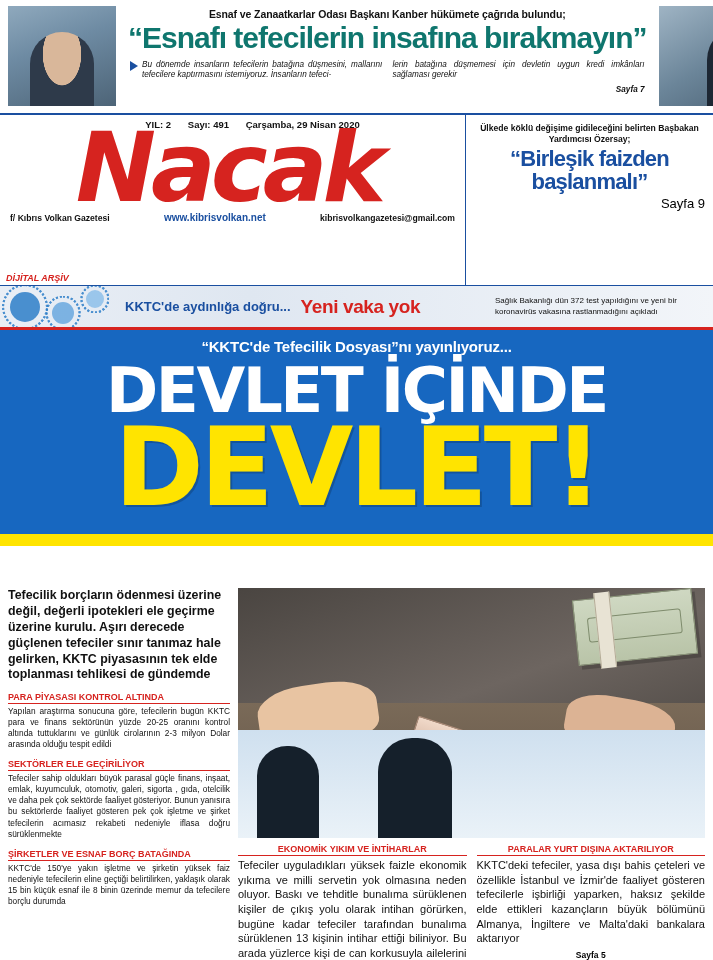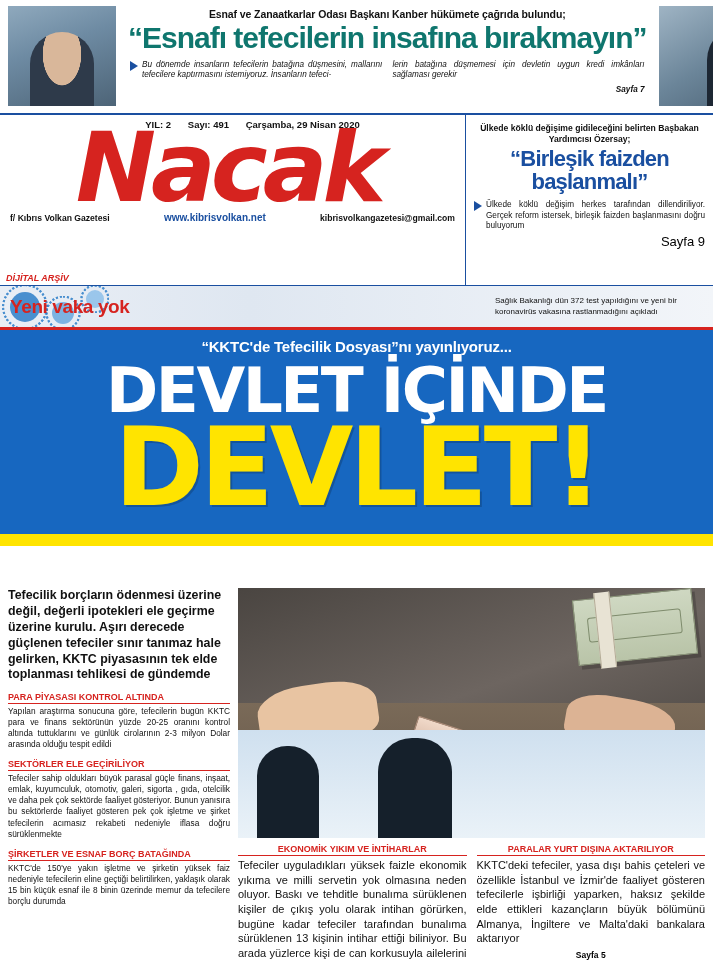--- a/index.html
+++ b/index.html
@@ -426,32 +426,29 @@
       <div class="mast-bottom">
         <span class="fb">f/ Kıbrıs Volkan Gazetesi</span>
         <span class="site">www.kibrisvolkan.net</span>
         <span class="mail">kibrisvolkangazetesi@gmail.com</span>
       </div>
       <div class="mast-logo-sm">DİJİTAL ARŞİV</div>
     </div>
     <div class="mast-right">
       <div class="mr-kicker">Ülkede köklü değişime gidileceğini belirten Başbakan Yardımcısı Özersay;</div>
       <div class="mr-head">“Birleşik faizden başlanmalı”</div>
-      <div class="mr-body">
-        <span class="tri"></span>
-        <span>Ülkede köklü değişim herkes tarafından dillendiriliyor. Gerçek reform istersek, birleşik faizden başlanmasını doğru buluyorum</span>
-      </div>
       <div class="mr-ref">Sayfa 9</div>
     </div>
   </div>
 
   <div class="virus-band">
     <span class="virus v1"></span>
     <span class="virus v2"></span>
     <span class="virus v3"></span>
+    <span class="virus-text">KKTC'de aydınlığa doğru...</span>
     <span class="virus-big">Yeni vaka yok</span>
     <span class="virus-note">Sağlık Bakanlığı dün  372 test yapıldığını ve yeni bir koronavirüs vakasına rastlanmadığını açıkladı</span>
   </div>
 
   <div class="main-block">
     <div class="main-sub">“KKTC'de Tefecilik Dosyası”nı  yayınlıyoruz...</div>
     <div class="main-line1">DEVLET İÇİNDE</div>
     <div class="main-line2">DEVLET!</div>
     <div class="yellow-bar"></div>
   </div>

